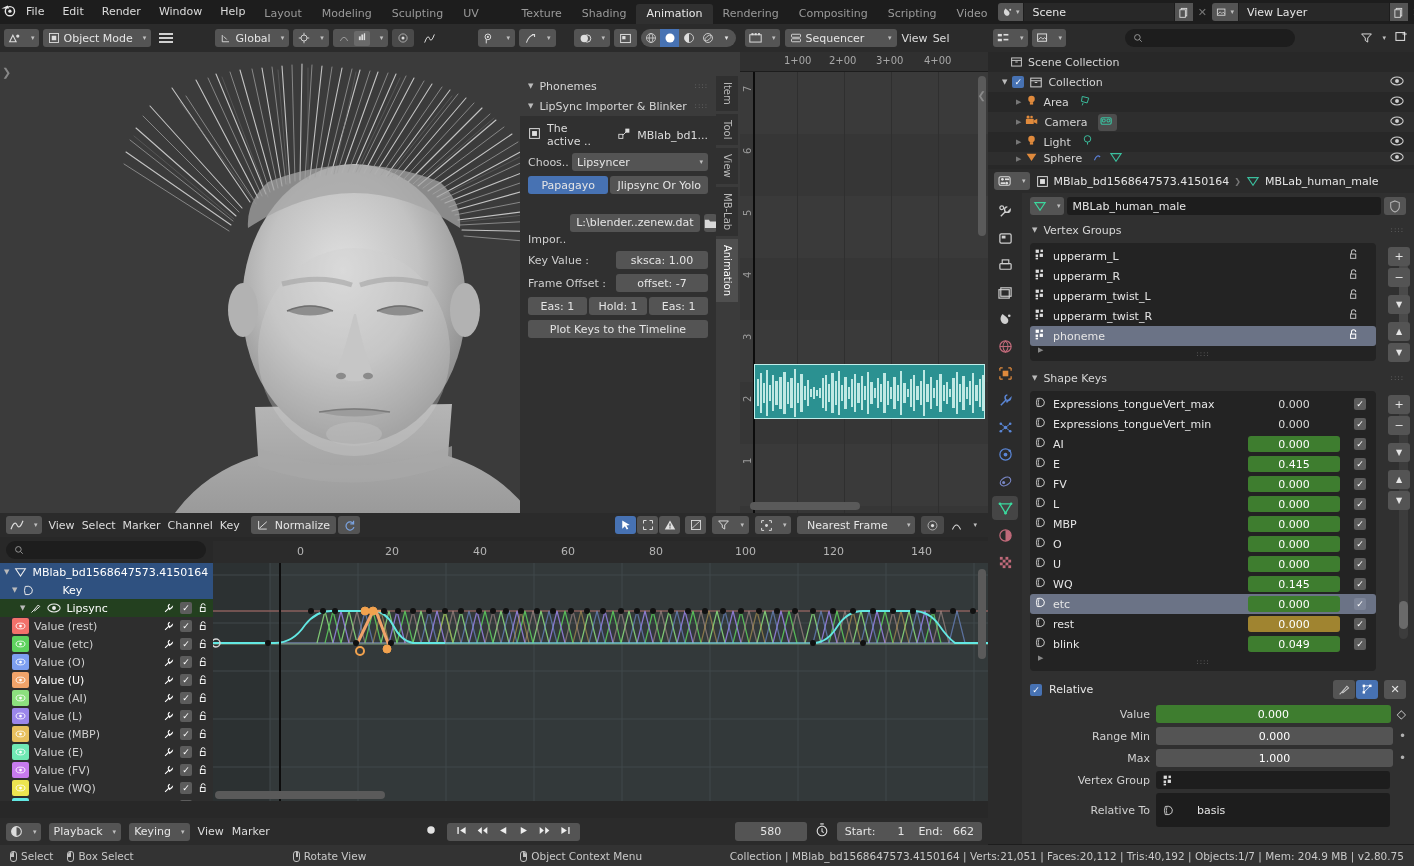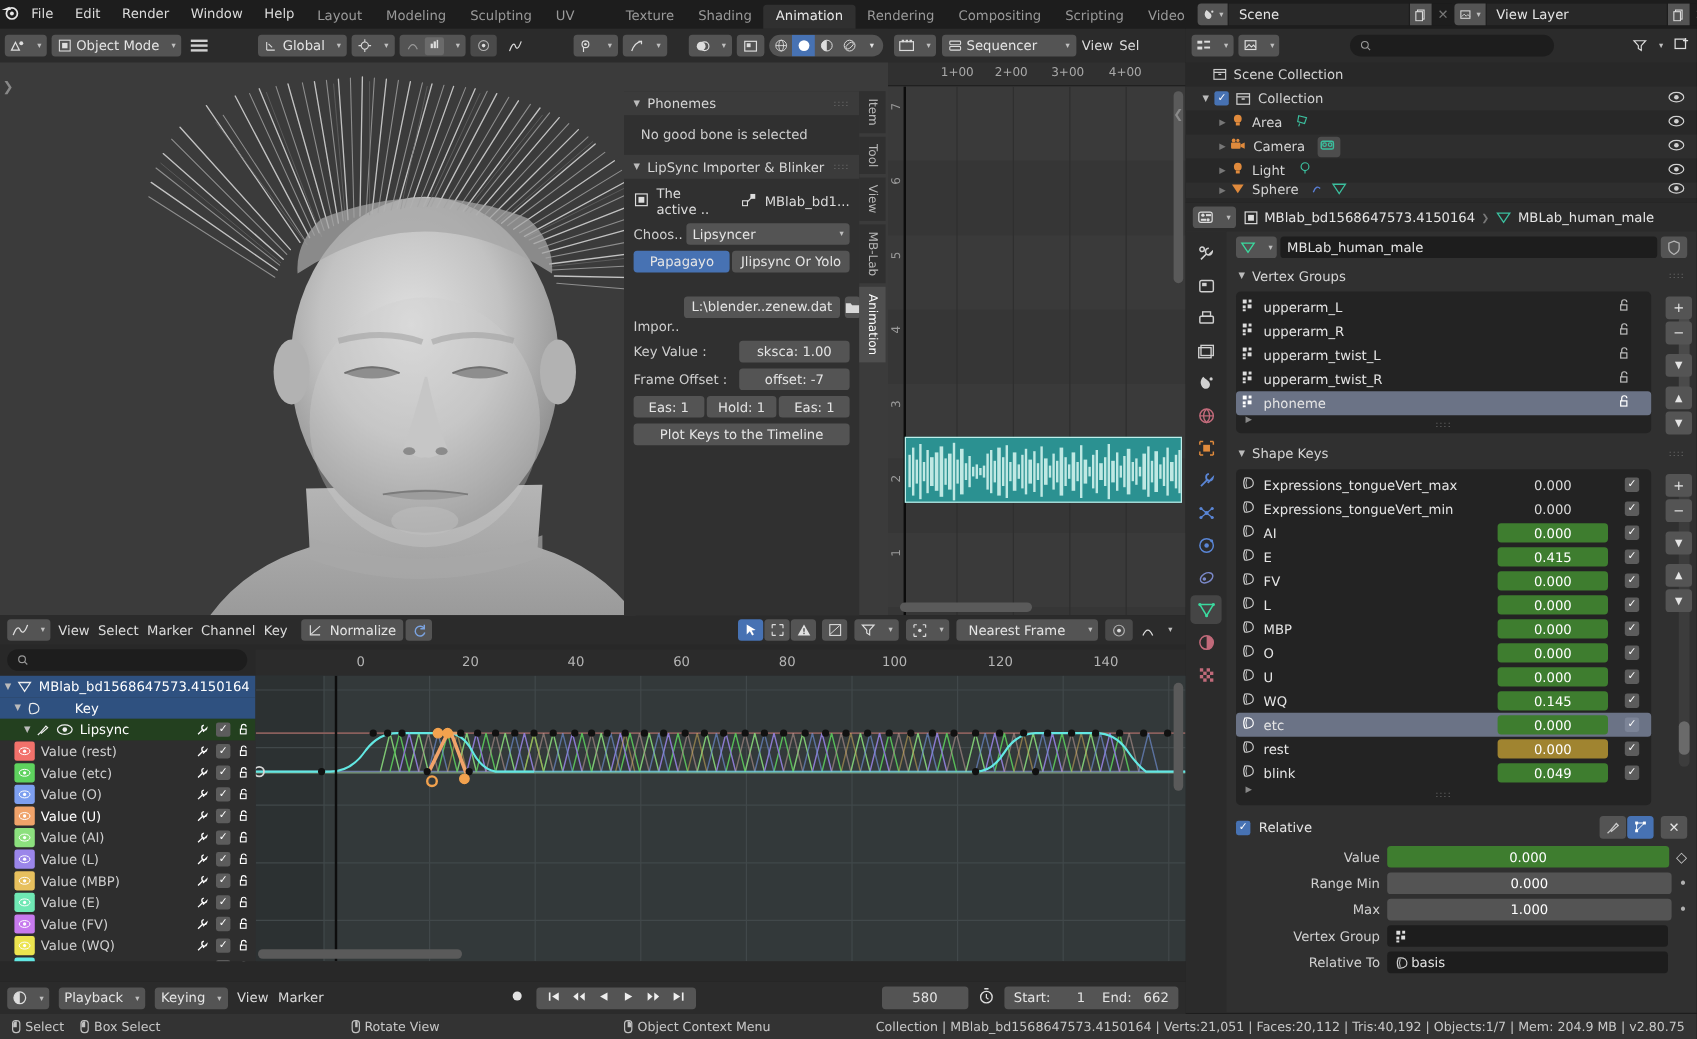--- a/index.html
+++ b/index.html
@@ -471,21 +471,20 @@
           </div>
       </div>
     </div>
 
     <div class="npanel">
       <div class="panel-head">
         <span class="tri">▼</span>
         <span>Phonemes</span>
         <span class="dots">::::</span>
       </div>
-      <div style="padding:10px 14px;color:#cfcfcf;">No good bone is selected</div>
 
       <div class="panel-head">
         <span class="tri">▼</span>
         <span>LipSync Importer &amp; Blinker</span>
         <span class="dots">::::</span>
       </div>
       <div class="body">
         <div class="row" style="gap:6px;">
           <span>
             <svg width="13" height="13" viewBox="0 0 16 16">
@@ -1261,21 +1260,21 @@
               <rect x="2" y="8" width="3" height="3" fill="#ddd"></rect>
               <rect x="7" y="7" width="4" height="4" fill="#ddd"></rect>
               <rect x="2" y="12" width="3" height="2" fill="#ddd"></rect>
             </svg>
           <span></span>
         </span>
         <span style="width:10px"></span>
       </div>
       <div class="prow">
         <span class="plabel">Relative To</span>
-        <span class="field" style="flex:1;height:18px;gap:1px;">
+        <span class="field" style="flex:1;height:34px;gap:22px;">
           <svg width="13" height="13" viewBox="0 0 16 16">
               <path d="M4 3 Q2 8 4 13 Q9 14 12 11 Q14 7 11 4 Q8 2 4 3Z" fill="none" stroke="#ccc" stroke-width="1.2"></path>
               <path d="M6 4 Q4.5 8 6 12" fill="none" stroke="#ccc" stroke-width="1"></path>
             </svg>
           <span>basis</span>
         </span>
         <span style="width:10px"></span>
       </div>
     </div>
   </div>

